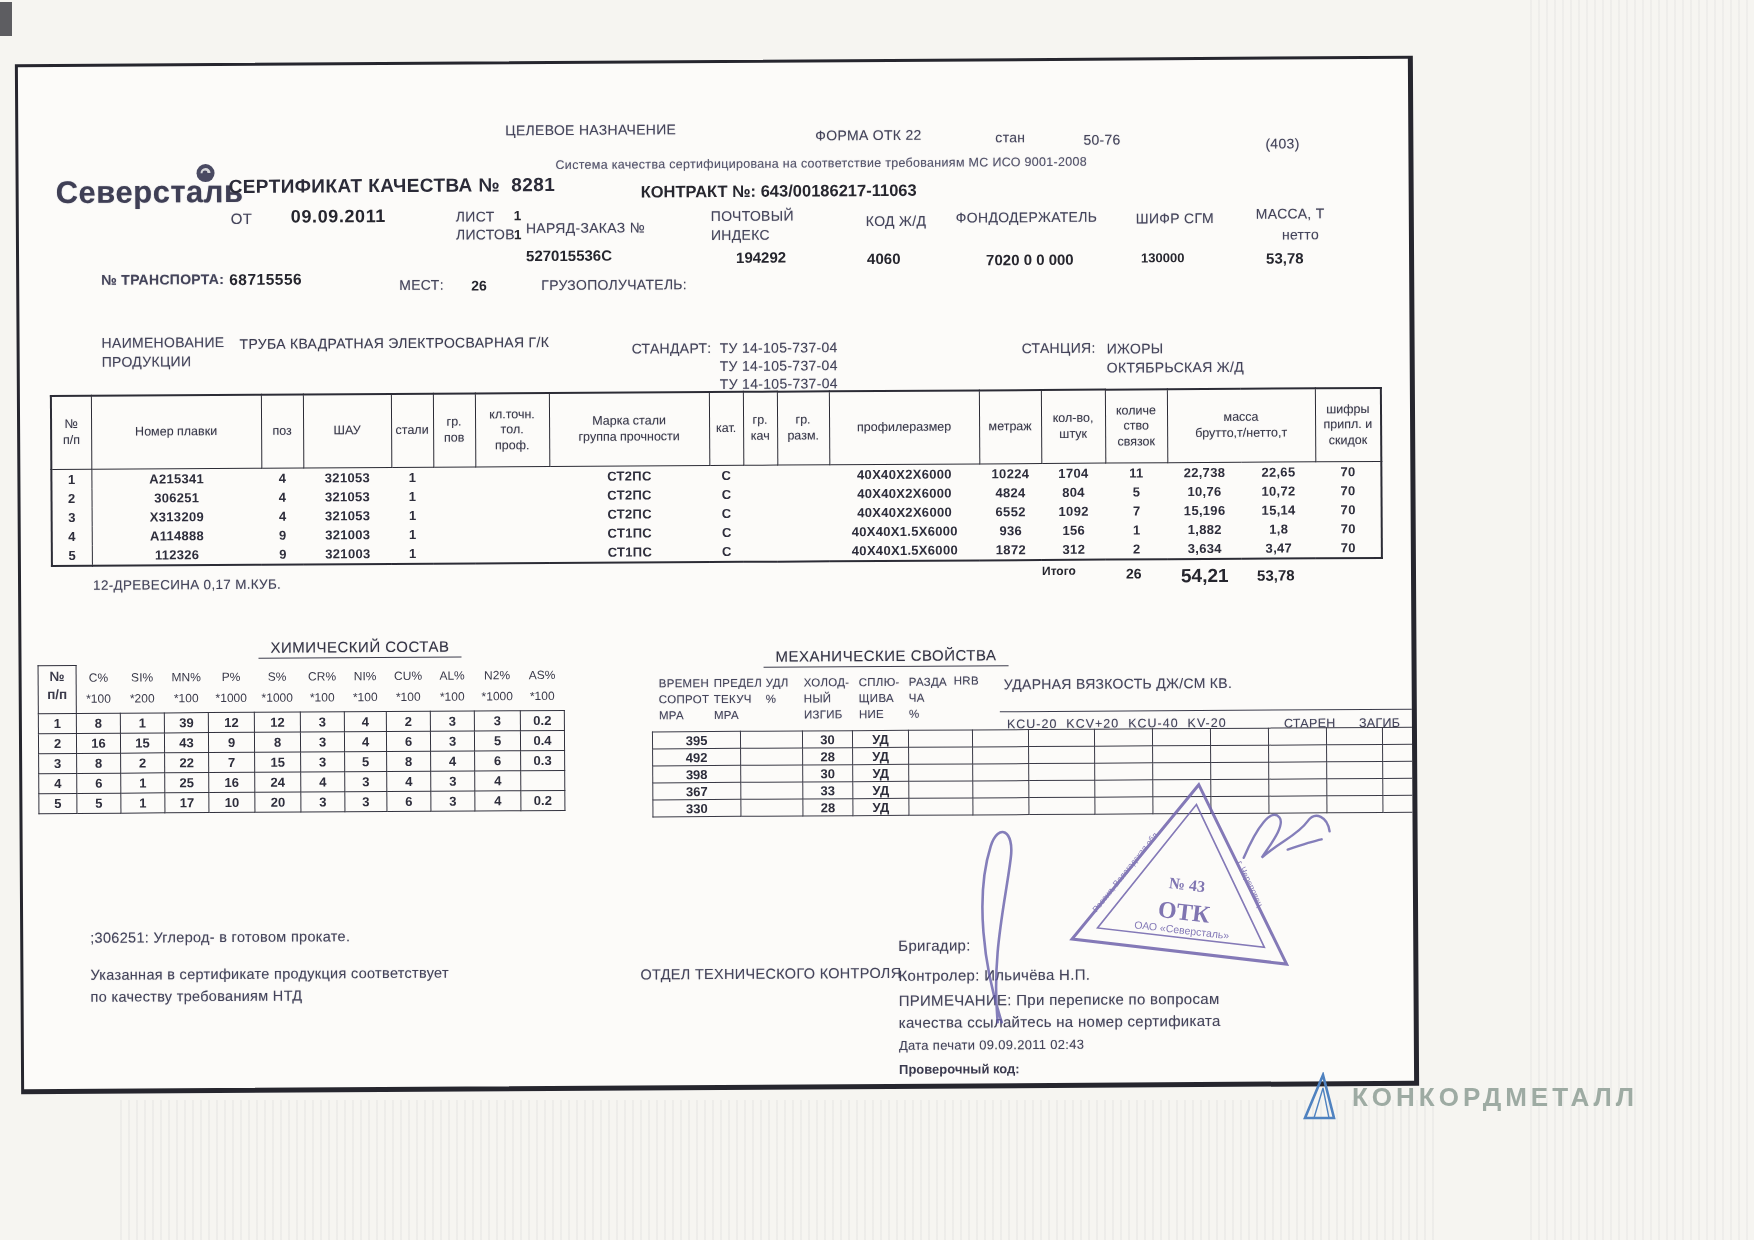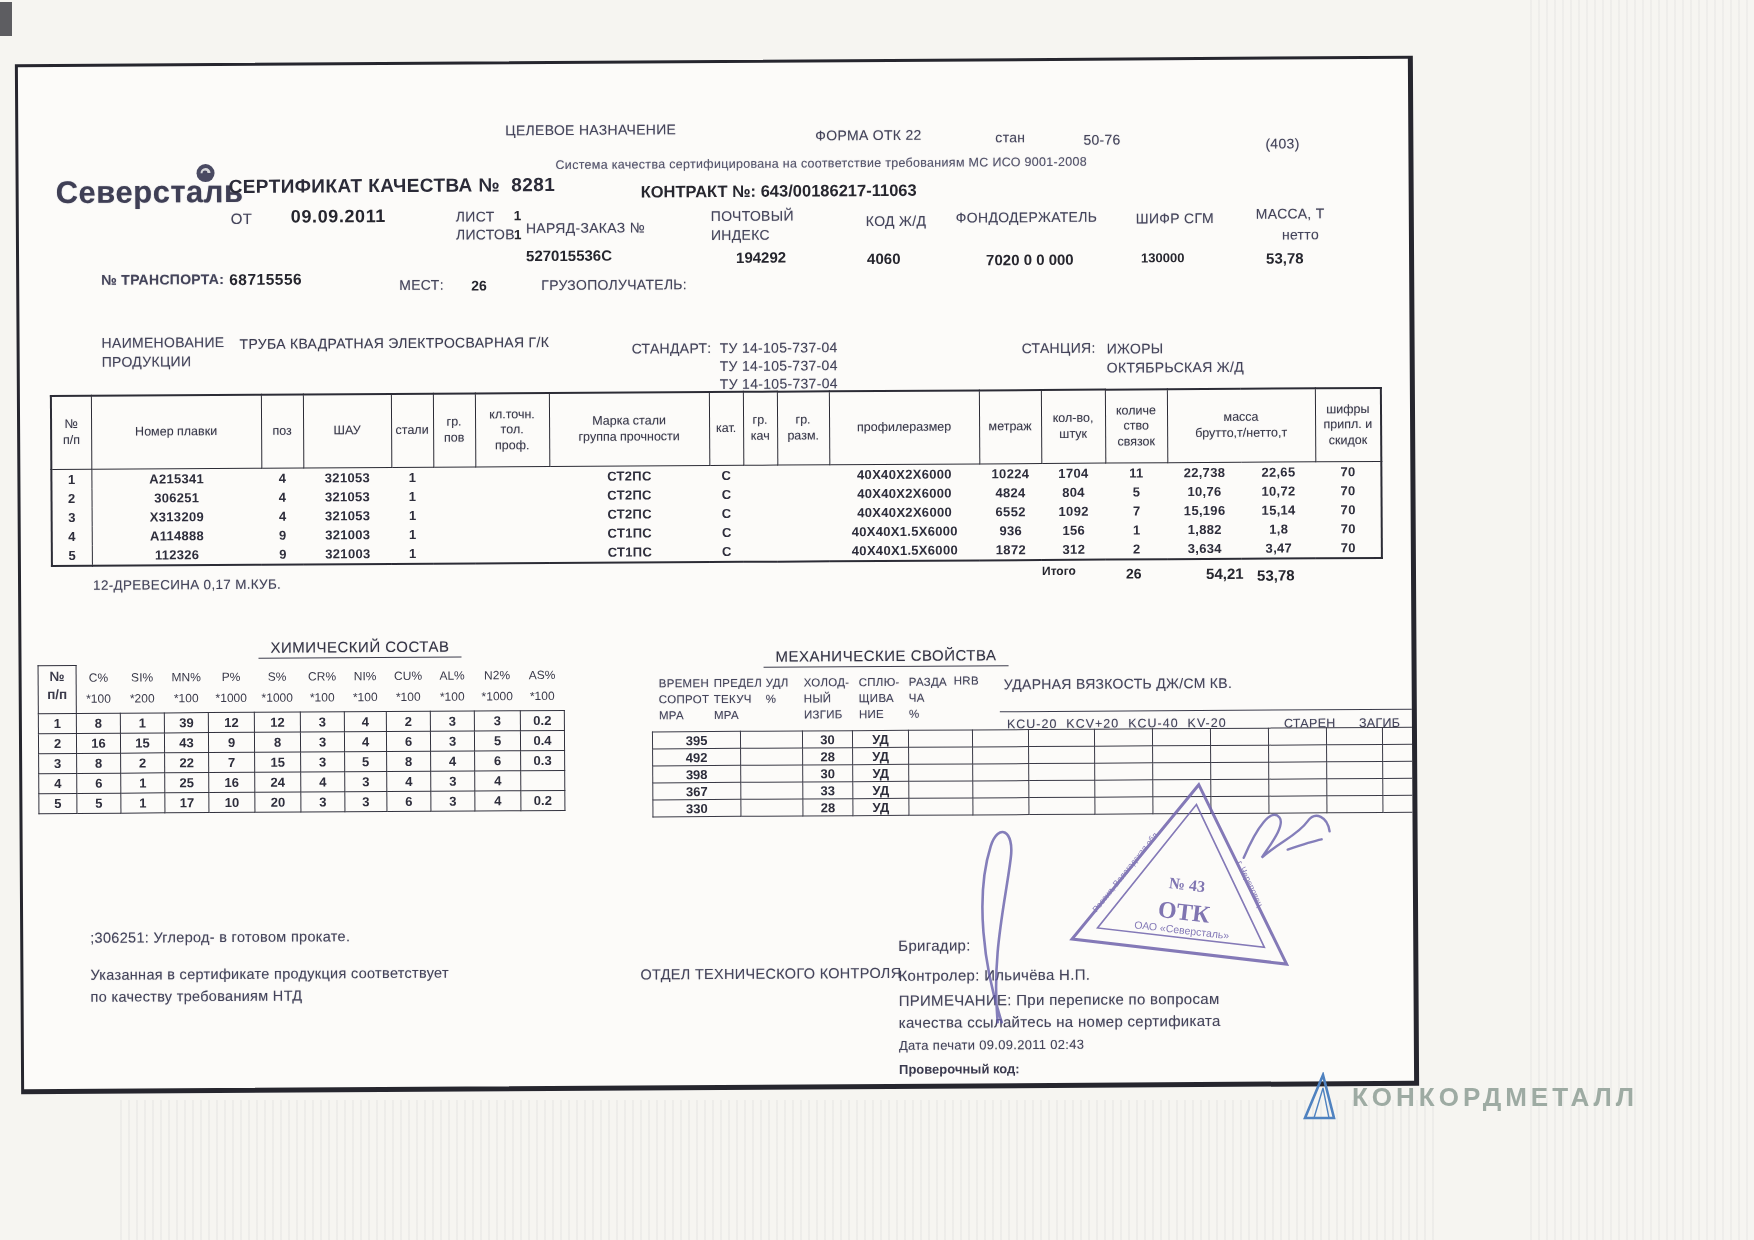--- a/index.html
+++ b/index.html
@@ -268,21 +268,21 @@
           <td>2</td>
           <td>3,634</td>
           <td>3,47</td>
           <td>70</td>
         </tr>
       </tbody>
   </table>
 
   <span class="abs b" style="left:1012px;top:503px;font-size:12px;margin-left:9px;">Итого</span>
   <span class="abs b" style="left:1105px;top:505px;font-size:14px;">26</span>
-  <span class="abs b" style="left:1160px;top:505px;font-size:15px;margin-left:25px;">54,21</span>
+  <span class="abs b" style="left:1160px;top:505px;font-size:19px;">54,21</span>
   <span class="abs b" style="left:1236px;top:507px;font-size:15px;">53,78</span>
   <span class="abs lb" style="left:72px;top:511px;font-size:13.5px;">12-ДРЕВЕСИНА 0,17 М.КУБ.</span>
 
   <span class="abs section-title underl" style="left:237px;top:573px;">ХИМИЧЕСКИЙ СОСТАВ</span>
   <table class="tchem">
     <colgroup>
       <col style="width:38px">
         <col style="width:44px">
         <col style="width:44px">
         <col style="width:44px">

